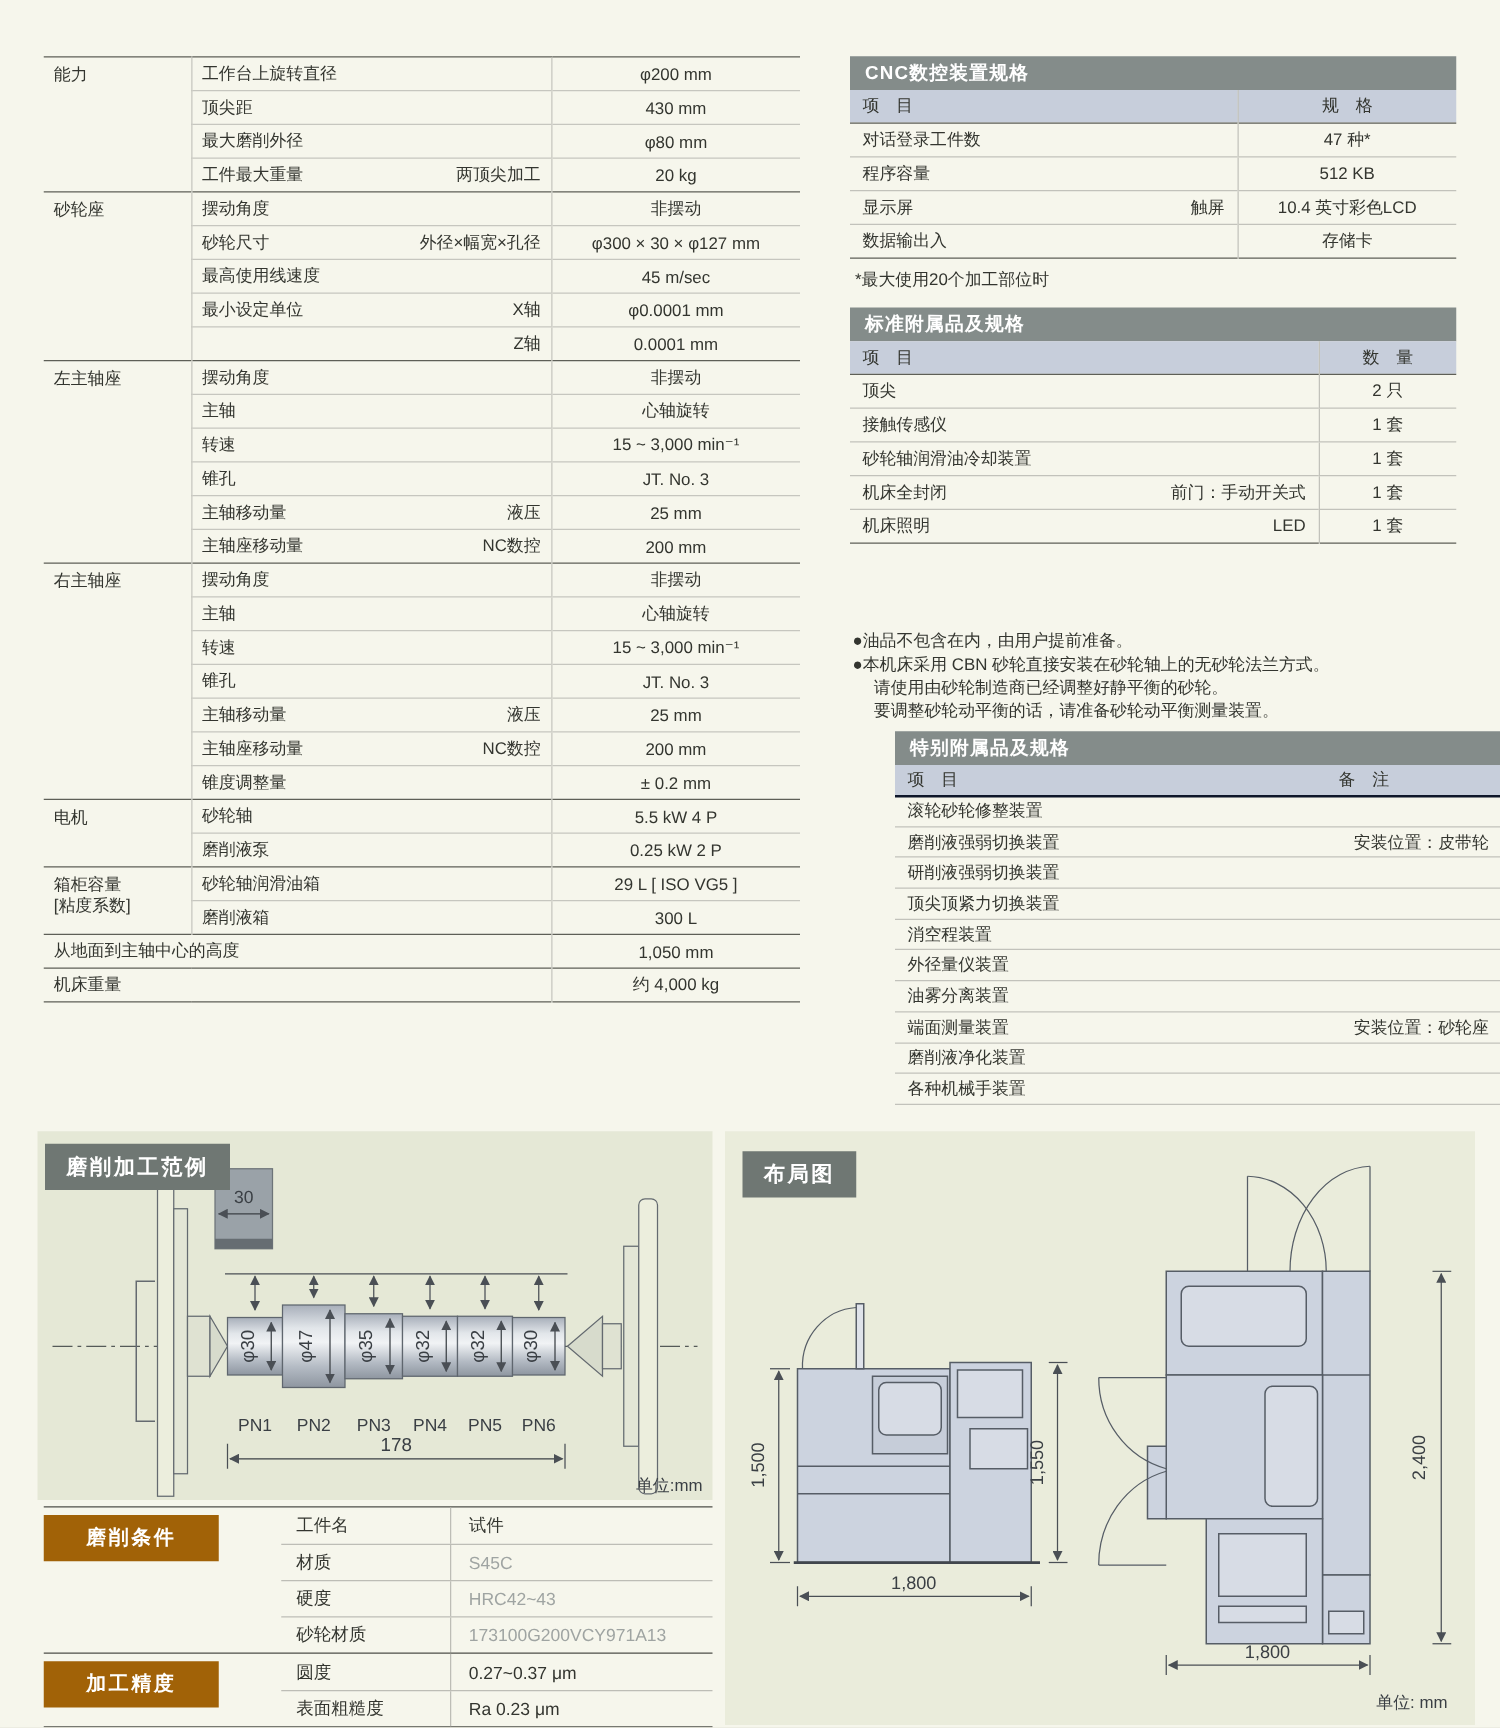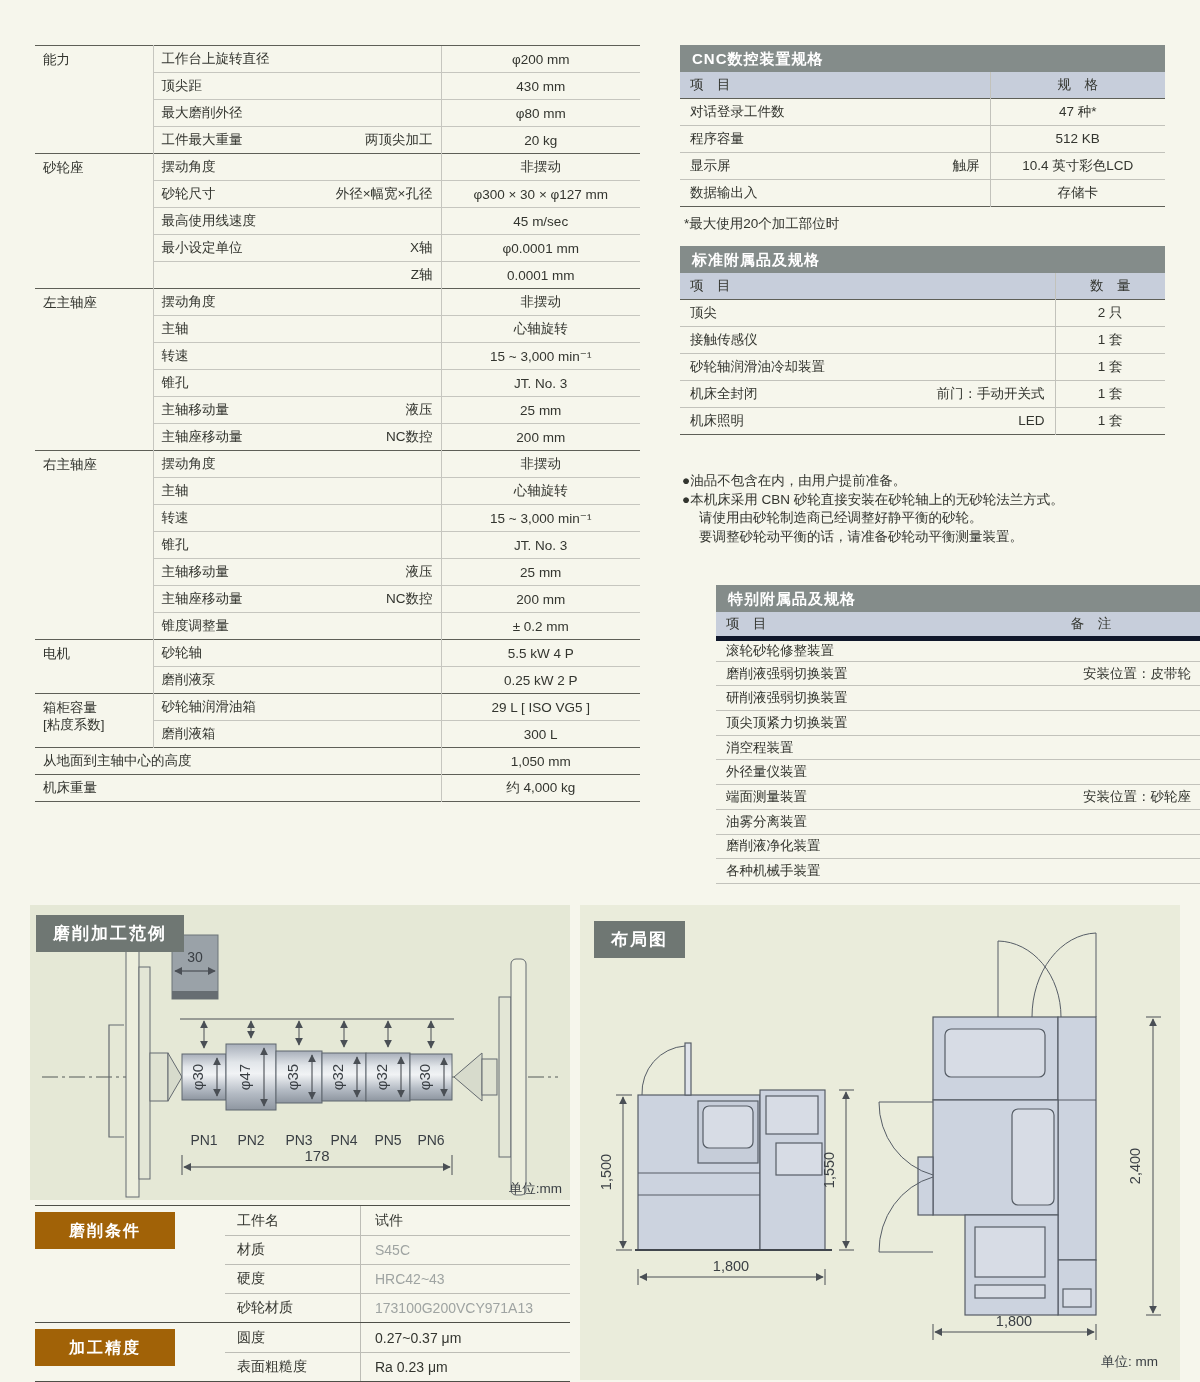--- a/index.html
+++ b/index.html
@@ -31,25 +31,25 @@
   table.rt td.mid .cellflex{display:flex;justify-content:space-between;align-items:center;}
   table.rt td.val{text-align:center;border-left:1px solid #c2c2bb;}
   .cnc td.val{width:175px;}
   .std td.val{width:110px;}
   .footnote{font-size:13.5px;margin-top:8px;padding-left:4px;}
 
   
   .sp-head{display:flex;height:24px;background:#c7cedb;align-items:center;font-size:13.5px;padding:0 10px;justify-content:space-between;box-sizing:border-box;}
   .sp-head .note-h{width:200px;text-align:center;}
   .sp-row{display:flex;height:24.7px;align-items:center;justify-content:space-between;font-size:13.5px;padding:0 10px;border-top:1px solid #c2c2bb;box-sizing:border-box;}
-  .sp-row:first-of-type{border-top:5px solid #0f172a;}
+  .sp-row:first-of-type{border-top:2px solid #0f172a;}
   .sp-body{border-bottom:1px solid #c2c2bb;}
 
   
-  .notes{position:absolute;left:682px;top:472px;width:498px;font-size:13.5px;line-height:18.5px;}
+  .notes{position:absolute;left:682px;top:504px;width:498px;font-size:13.5px;line-height:18.5px;}
   .notes .cont{padding-left:17px;}
 
   
   .panel-title{position:absolute;background:#6f7773;color:#fff;font-size:17px;font-weight:bold;padding:7px 17px;letter-spacing:2px;}
   .example-panel{position:absolute;left:30px;top:905px;width:540px;height:295px;background:#e5e8d6;}
   .layout-panel{position:absolute;left:580px;top:905px;width:600px;height:475px;background:#eaecdb;}
   svg{display:block;}
   svg text{fill:#3a3f44;font-family:"Liberation Sans","DejaVu Sans",sans-serif;}
 
   
@@ -468,26 +468,26 @@
         </div>
       <div class="sp-row">
           <span>消空程装置</span>
           <span></span>
         </div>
       <div class="sp-row">
           <span>外径量仪装置</span>
           <span></span>
         </div>
       <div class="sp-row">
+          <span>油雾分离装置</span>
+          <span></span>
+        </div>
+      <div class="sp-row">
           <span>端面测量装置</span>
           <span>安装位置：砂轮座</span>
-        </div>
-      <div class="sp-row">
-          <span>油雾分离装置</span>
-          <span></span>
         </div>
       <div class="sp-row">
           <span>磨削液净化装置</span>
           <span></span>
         </div>
       <div class="sp-row">
           <span>各种机械手装置</span>
           <span></span>
         </div>
     </div>

